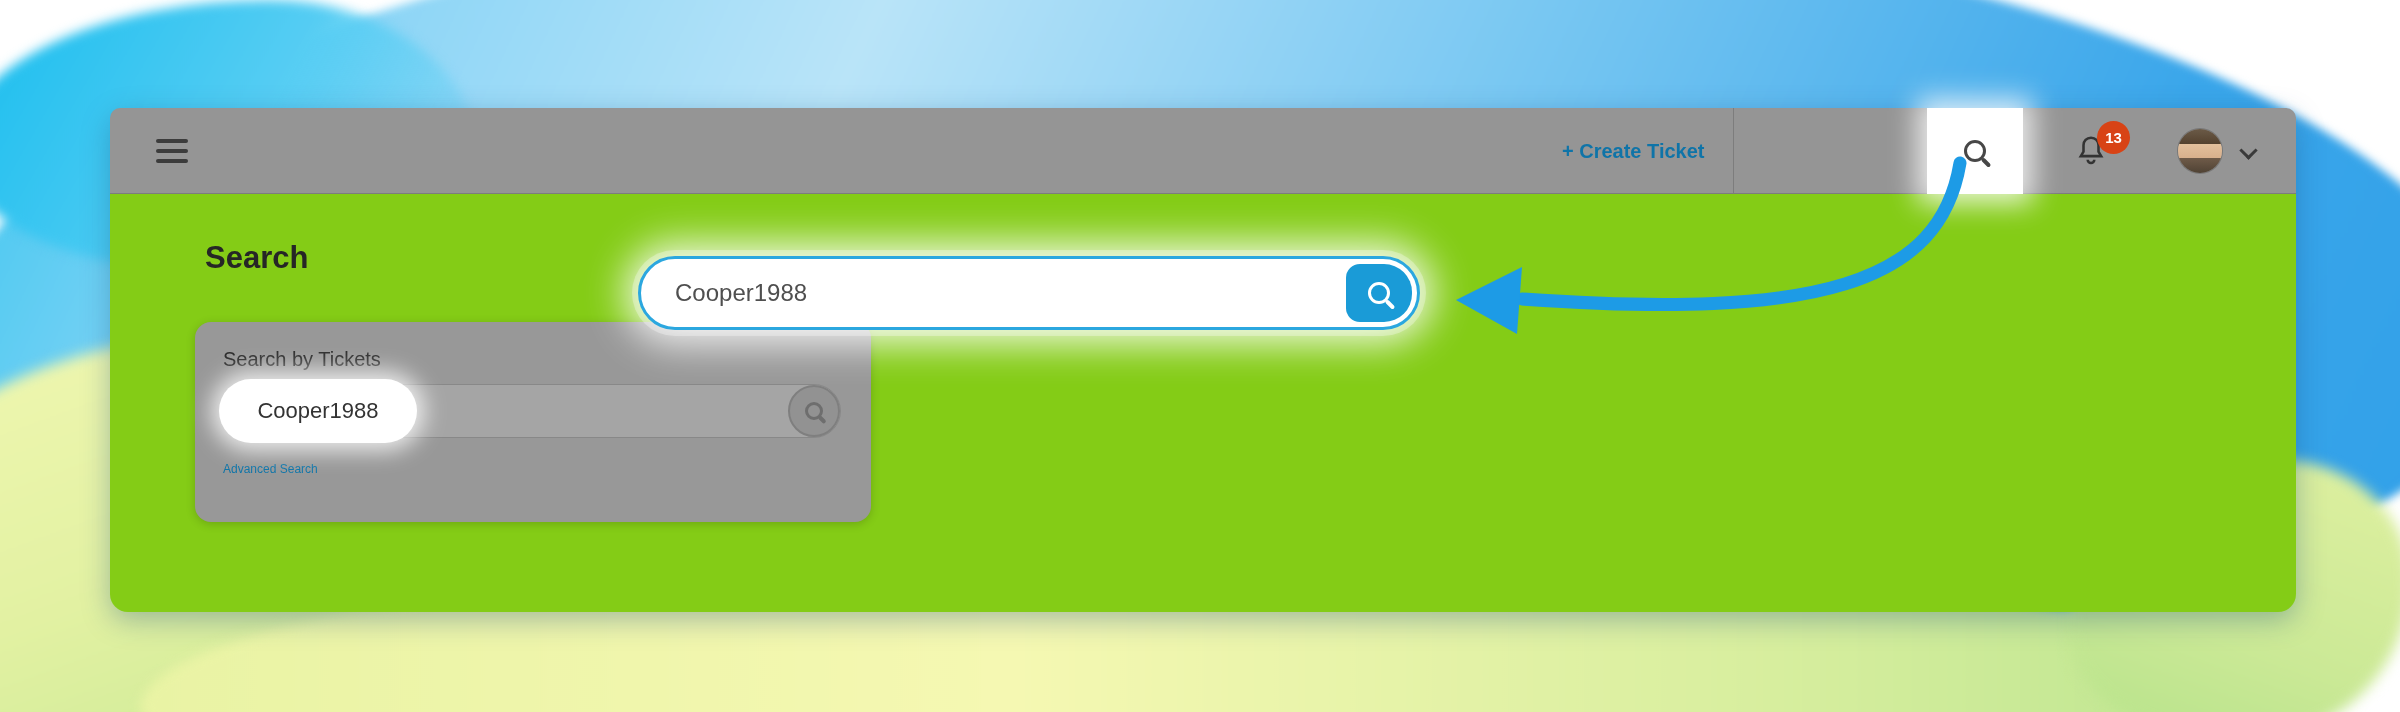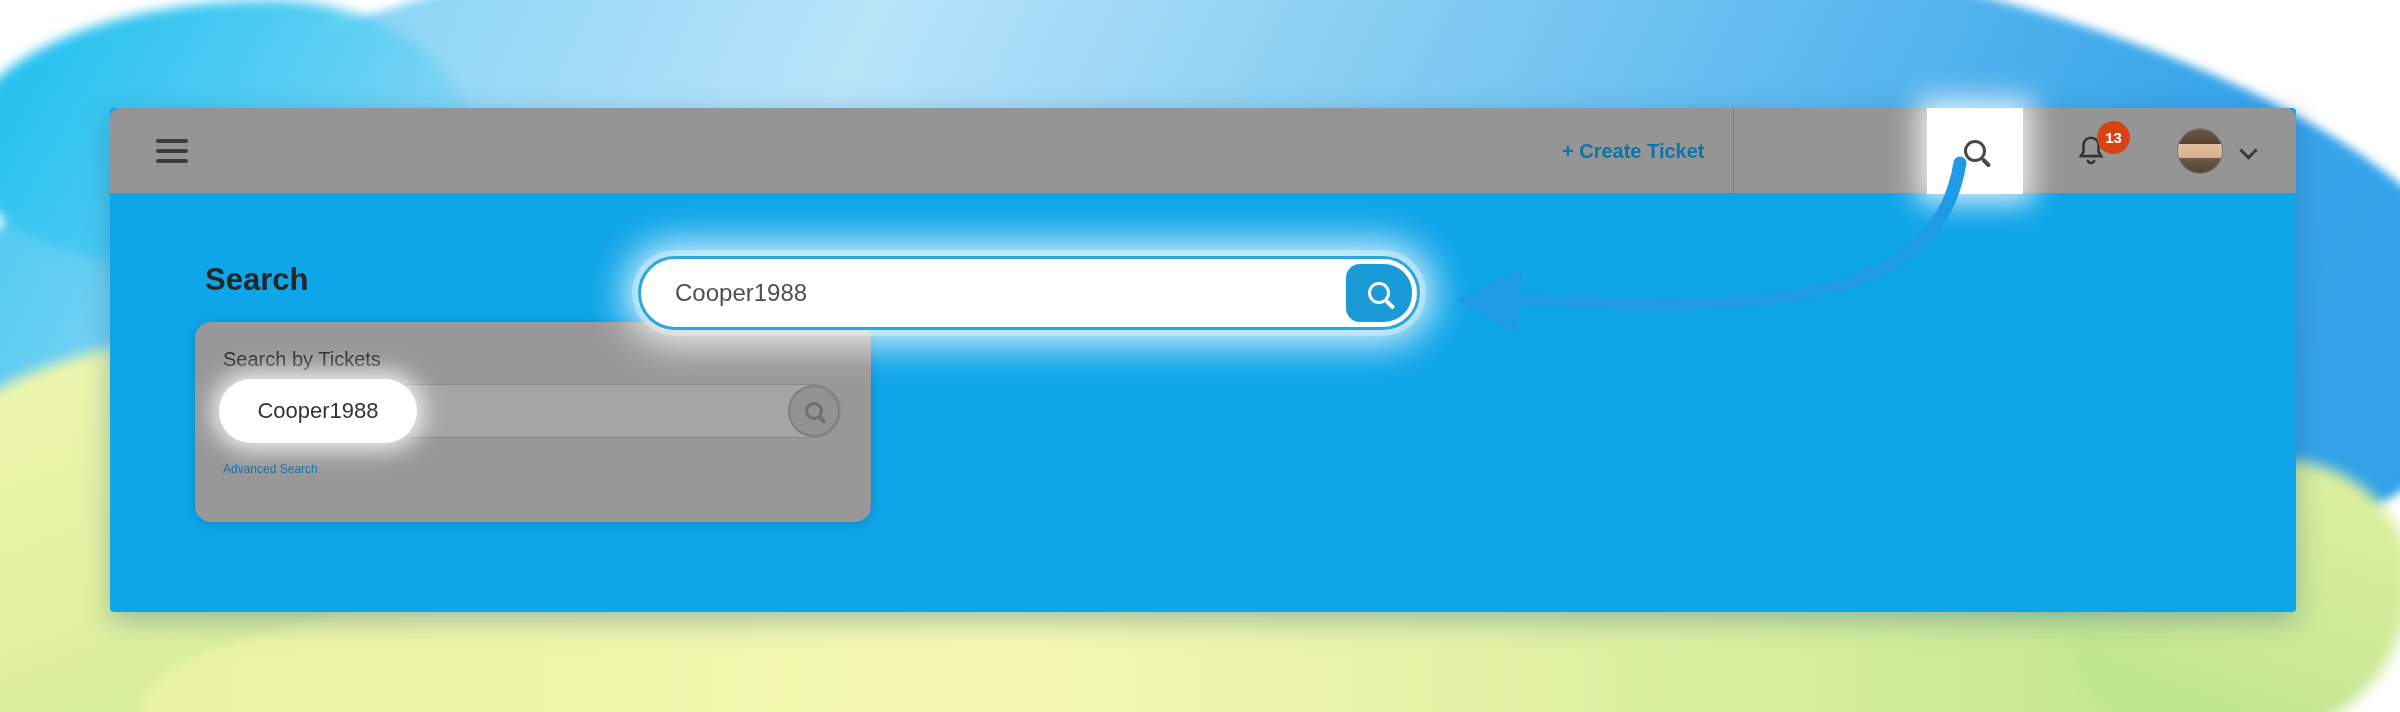--- a/index.html
+++ b/index.html
@@ -38,21 +38,21 @@
   .blob-yellow-right {
     left:2070px; top:460px; width:340px; height:280px;
     background:linear-gradient(200deg,#dff0a0 0%,#cbe996 60%,#b5e28a 100%);
     border-radius:60% 40% 50% 50% / 55% 45% 60% 40%;
     filter:blur(7px);
   }
 
   
   .app {
     position:absolute; left:110px; top:108px; width:2186px; height:504px;
-    background:#0ea5e9; border-radius:4px; overflow:visible;
+    background:#84cc16; border-radius:18px; overflow:visible;
     box-shadow:0 8px 28px rgba(25,80,130,0.35);
     z-index:2;
   }
   .navbar {
     position:absolute; left:0; top:0; width:100%; height:86px;
     background:#959595; border-bottom:1px solid #7d7d7d;
     border-radius:10px 10px 0 0;
   }
   .hamburger { position:absolute; left:46px; top:31px; width:32px; height:24px; cursor:pointer; }
   .hamburger i { display:block; width:32px; height:4px; background:#3c3c3c; border-radius:2px; margin-bottom:6px; }
@@ -89,21 +89,21 @@
   .avatar {
     position:absolute; left:2068px; top:21px; width:44px; height:44px; border-radius:50%;
     background:linear-gradient(180deg,#6b5a47 0%,#54422f 34%,#e3c09c 35%,#d8b08c 66%,#6e5a48 67%,#4f4234 100%);
     box-shadow:0 0 0 1px rgba(0,0,0,0.2); cursor:pointer;
   }
   .chevron { position:absolute; left:2132px; top:36px; width:13px; height:13px;
              border-right:3px solid #3a3a3a; border-bottom:3px solid #3a3a3a;
              transform:rotate(45deg); cursor:pointer; }
 
   
-  .page-title { position:absolute; left:95px; top:154px; font-size:31px; font-weight:bold; color:#262626;text-align:center; }
+  .page-title { position:absolute; left:95px; top:132px; font-size:31px; font-weight:bold; color:#262626;text-align:center; }
 
   .spot-search {
     position:absolute; left:528px; top:148px; width:782px; height:74px;
     background:#ffffff; border:3px solid #2ba7df; border-radius:40px;
     box-shadow:0 0 0 6px rgba(255,255,255,0.3), 0 0 38px 14px rgba(255,255,255,0.85);
     z-index:3;
   }
   .spot-search input {
     position:absolute; left:0; top:0; width:100%; height:100%;
     background:transparent; border:none; outline:none;

